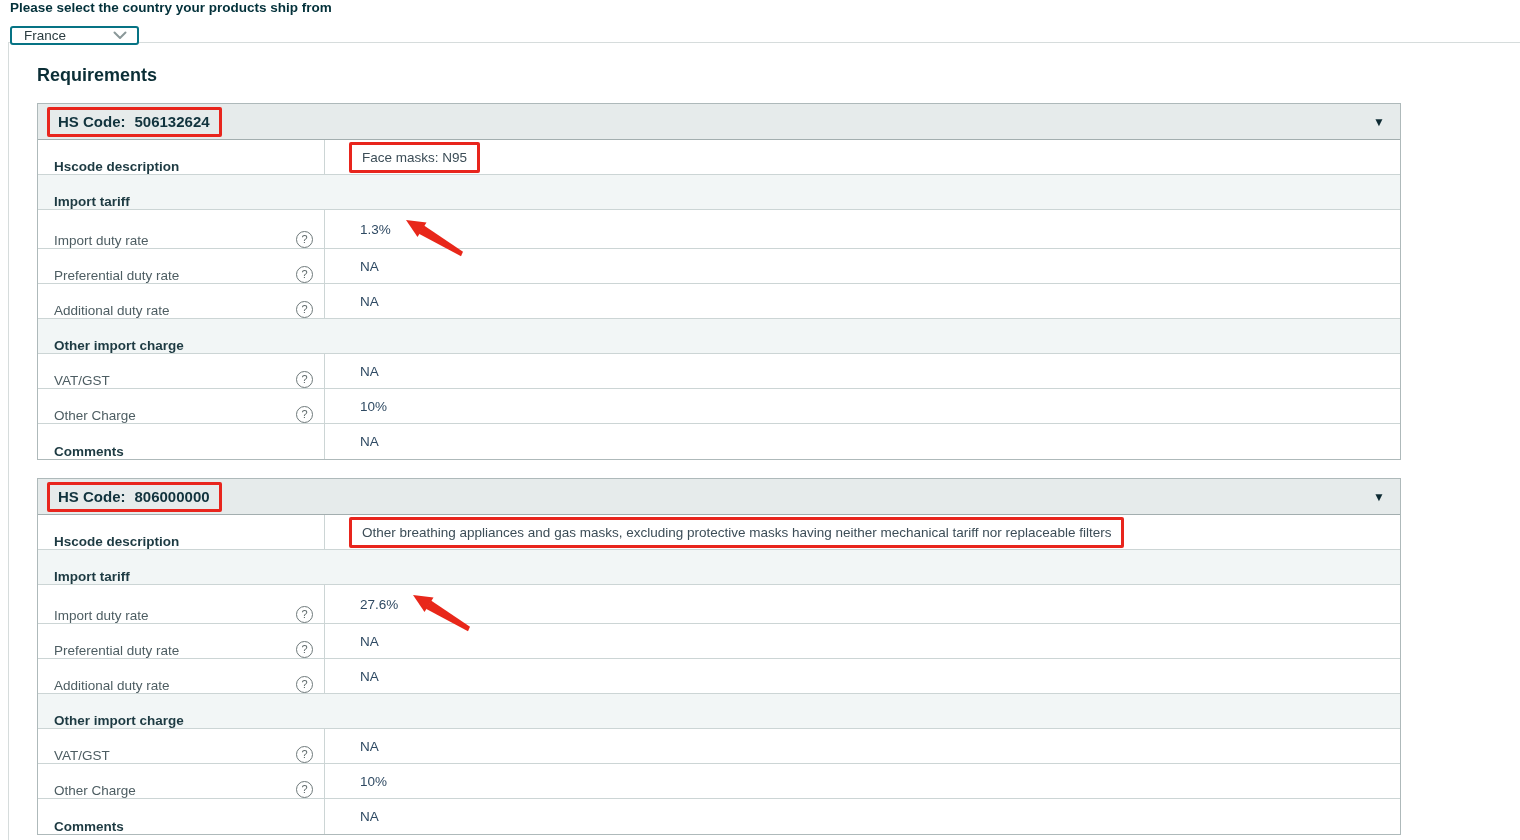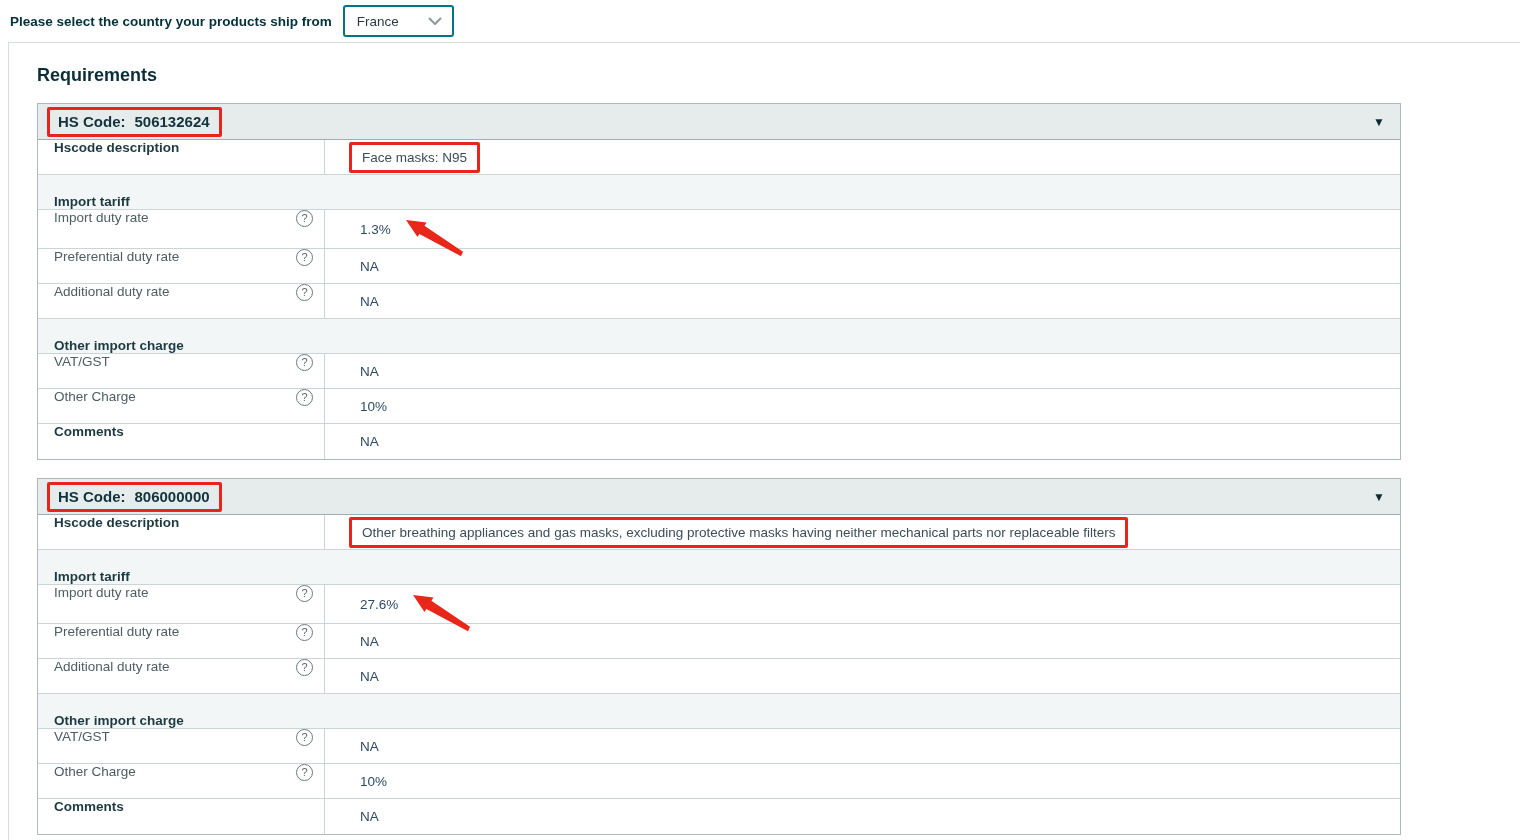--- a/index.html
+++ b/index.html
@@ -1,23 +1,23 @@
 <!DOCTYPE html>
 <html style="--annotation: #e8251d; --select-border: #067384;"><head>
 <meta charset="utf-8">
 <style>
   * { box-sizing: border-box; margin: 0; padding: 0; }
   html, body { width: 1520px; height: 840px; overflow: hidden; background: #fff; }
   body { font-family: "Liberation Sans", "DejaVu Sans", sans-serif; color: #32474f; }
 
   
-  .topbar { height: 42px; display: flex; align-items: center; padding-left: 10px; gap: 11px; }
+  .topbar { height: 42px; display: flex; align-items: flex-start; padding-left: 10px; gap: 11px; flex-direction: column; }
   .top-label { font-size: 13.5px; font-weight: bold; color: #03313a; }
   .country-select {
-    width: 111px; height: 32px; background: #fff;
+    width: 129px; height: 32px; background: #fff;
     border: 2px solid var(--select-border, #067384); border-radius: 3px;
     display: flex; align-items: center; justify-content: space-between;
     padding: 0 10px 0 12px; cursor: pointer;
   }
   .country-select .val { font-size: 13.5px; color: #2b3c40; }
 
   
   .container {
     margin-left: 8px; width: 1530px; min-height: 800px;
     border: 1px solid #d6dcdc; background: #fff;
@@ -39,21 +39,21 @@
   }
   .hs-label, .hs-value { font-size: 15px; font-weight: bold; color: #11333d; white-space: nowrap; }
   .caret { font-size: 12px; color: #0e2b33; line-height: 1; }
 
   
   .row { display: flex; min-height: 35px; border-bottom: 1px solid #ccd5d5; background: #fff; position: relative; }
   .rows .row:last-child { border-bottom: none; }
   .row.section { background: #f2f6f6; align-items: flex-end; }
   .row.section .label-text { font-weight: bold; color: #1d3a42; padding-left: 16px; }
   .cell-label {
-    flex: 0 0 287px; display: flex; align-items: flex-start; justify-content: space-between;
+    flex: 0 0 287px; display: flex; align-items: flex-end; justify-content: space-between;
     padding: 0 11px 0 16px; border-right: 1px solid #ccd5d5;
   }
   .label-text { font-size: 13.5px; color: #4d5d62; }
   .label-text.bold { font-weight: bold; color: #1d3a42; }
   .help {
     width: 17px; height: 17px; flex: 0 0 17px; border-radius: 50%;
     border: 1px solid #6e797a; color: #5e696a; font-size: 11px; line-height: 1;
     display: inline-flex; align-items: center; justify-content: center; cursor: pointer;
   }
   .cell-value { flex: 1; display: flex; align-items: center; padding-left: 24px; }
@@ -188,21 +188,21 @@
       </span>
       <span class="caret">▼</span>
     </header>
     <div class="rows">
   <div class="row kv">
     <div class="cell-label">
       <span class="label-text bold">Hscode description</span>
 
     </div>
     <div class="cell-value">
-      <span class="value-text red-box">Other breathing appliances and gas masks, excluding protective masks having neither mechanical parts nor replaceable filters</span>
+      <span class="value-text red-box">Other breathing appliances and gas masks, excluding protective masks having neither mechanical tariff nor replaceable filters</span>
 
     </div>
   </div>
 
   <div class="row section">
     <span class="label-text">Import tariff</span>
   </div>
 
   <div class="row kv">
     <div class="cell-label">

